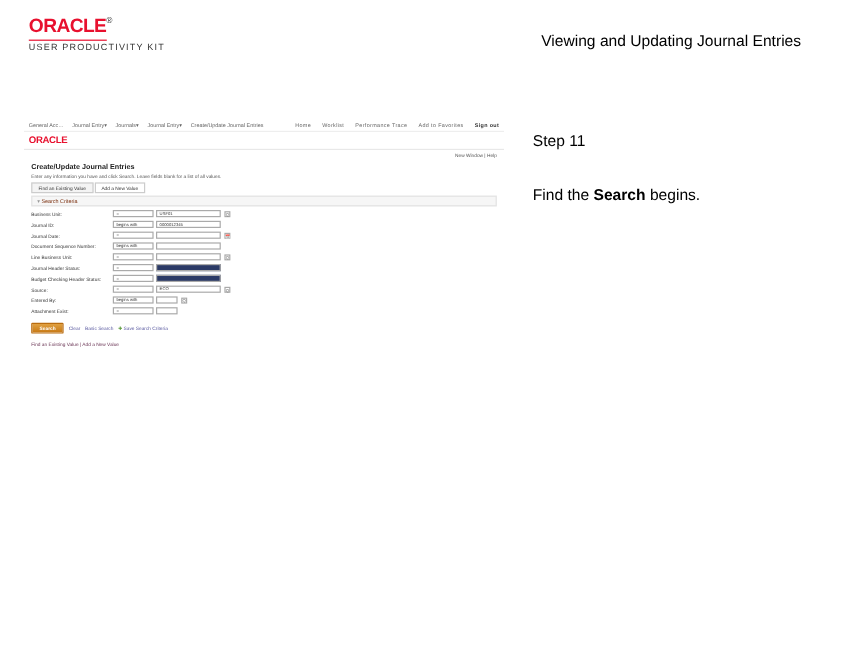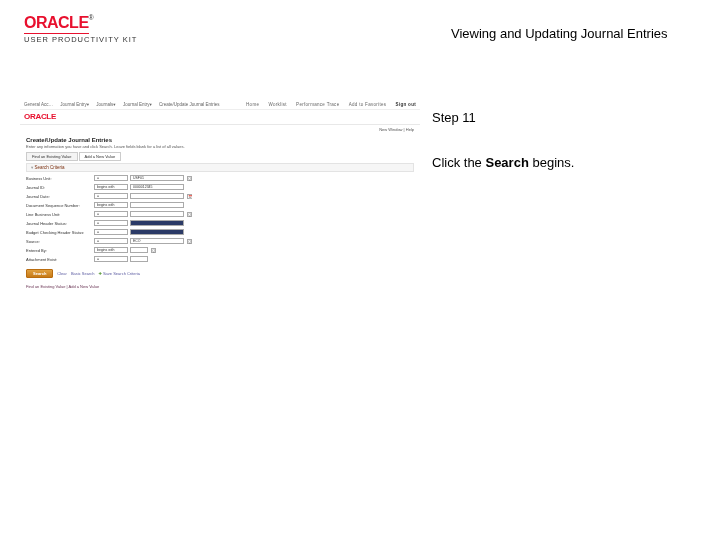--- a/index.html
+++ b/index.html
@@ -163,21 +163,21 @@
   }
   .lnk { color: #5a5aa0; }
   .lnk.green::before { content: "✚ "; color: #5a9a3a; }
   .bottom-line {
     margin: 6px 6px;
     font-size: 4px;
     color: #6a3555;
   }
   .instr {
     position: absolute;
-    left: 432px;
+    left: 444px;
     font-size: 13px;
     color: #000;
   }
   .step { top: 110px; }
   .body { top: 155px; }
   .body b { font-weight: bold; }
 </style>
 </head>
 <body>
 
@@ -282,14 +282,14 @@
     <span class="lnk">Clear</span>
     <span class="lnk">Basic Search</span>
     <span class="lnk green">Save Search Criteria</span>
   </div>
 
   <div class="bottom-line">Find an Existing Value | Add a New Value</div>
 </div>
 
 <div class="instr step">Step 11</div>
 <div class="instr body">
-  <span>Click the </span><b>Search</b><span> begins.</span>
+  <span>Find the </span><b>Search</b><span> begins.</span>
 </div>
 
 </body></html>

